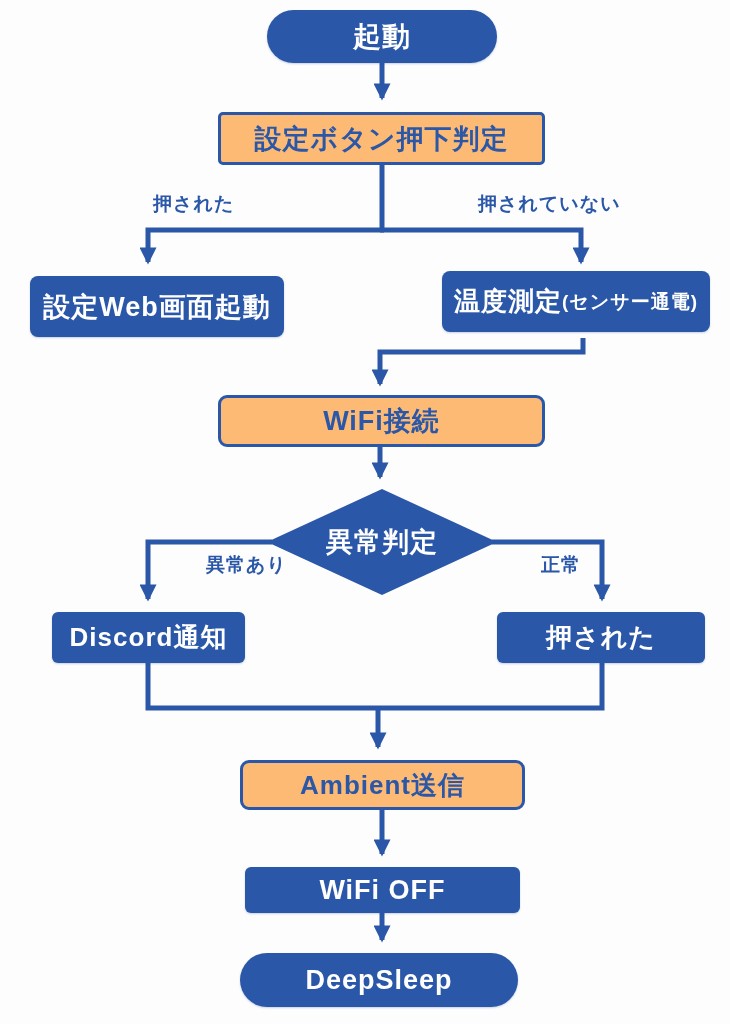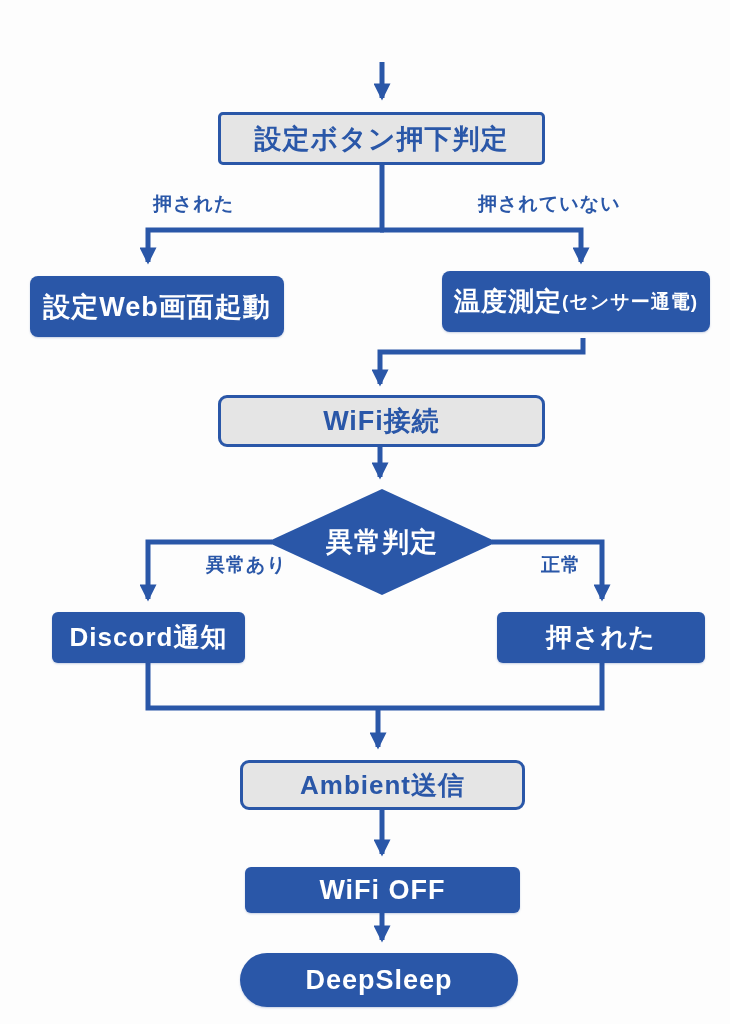--- a/index.html
+++ b/index.html
@@ -19,21 +19,21 @@
     letter-spacing:1px;
     white-space:nowrap;
   }
   .filled{
     background:var(--blue);
     color:#ffffff;
     border-radius:8px;
     box-shadow:0 1px 2px rgba(40,80,160,.25);
   }
   .outline{
-    background:#e5e5e5;
+    background:#fdba74;
     color:var(--blue);
     border:3px solid var(--blue);
     border-radius:9px;
   }
   .pill{border-radius:28px;}
   .diamond{
     background:var(--blue);
     color:#ffffff;
     clip-path:polygon(50% 0%,100% 50%,50% 100%,0% 50%);
     border-radius:0;
@@ -72,20 +72,21 @@
       <path d="M380 447 V477" marker-end="url(#arrow)"></path>
       <path d="M272 542 H148 V599" marker-end="url(#arrow)"></path>
       <path d="M492 542 H602 V599" marker-end="url(#arrow)"></path>
       <path d="M148 663 V708 H602 V663"></path>
       <path d="M378 708 V747" marker-end="url(#arrow)"></path>
       <path d="M382 810 V854" marker-end="url(#arrow)"></path>
       <path d="M382 913 V940" marker-end="url(#arrow)"></path>
     </g>
   </svg>
 
+  <div class="node filled pill fs28" style="left:267px;top:10px;width:230px;height:53px;">起動</div>
 
   <div class="node outline fs27" style="left:218px;top:112px;width:327px;height:53px;border-radius:5px;">設定ボタン押下判定</div>
 
   <div class="node filled fs27" style="left:30px;top:276px;width:254px;height:61px;">設定Web画面起動</div>
 
   <div class="node filled" style="left:442px;top:271px;width:268px;height:61px;">
     <span class="fs26">温度測定</span>
       <span class="suffix">(センサー通電)</span>
   </div>
 

